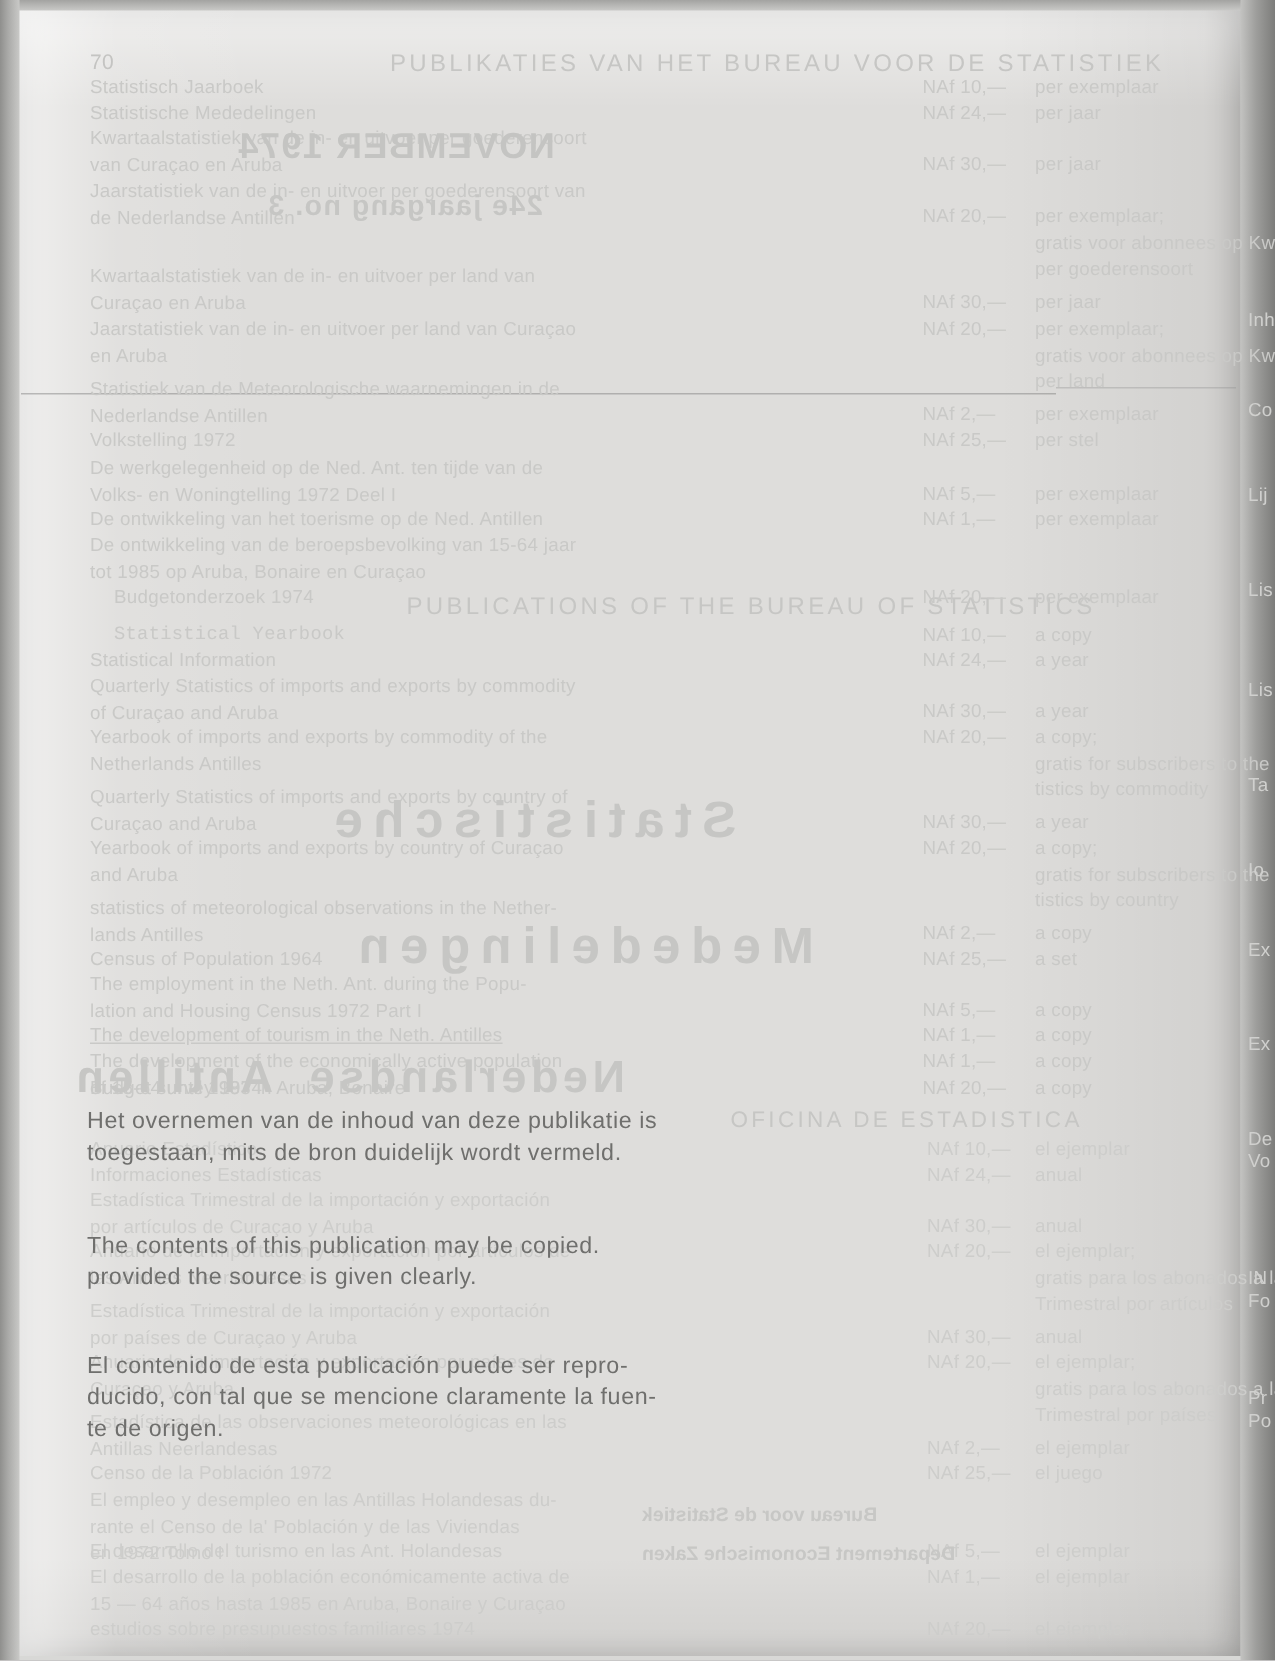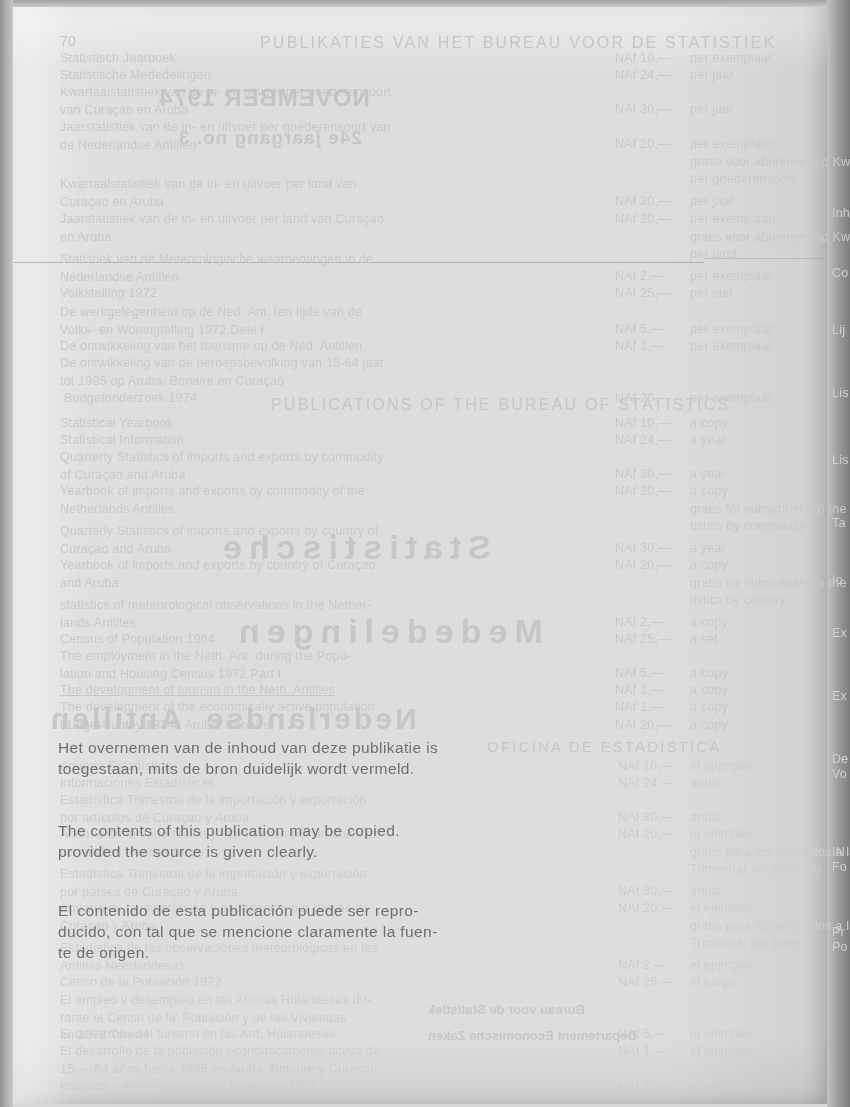--- a/index.html
+++ b/index.html
@@ -207,25 +207,25 @@
 Volks- en Woningtelling 1972 Deel I</div>
   <div class="ghost price-col" style="top:321px;">NAf 5,—</div>
   <div class="ghost" style="left:690px; top:321px;">per exemplaar</div>
 
   <div class="ghost" style="left:60px; top:338px;">De ontwikkeling van het toerisme op de Ned. Antillen</div>
   <div class="ghost price-col" style="top:338px;">NAf 1,—</div>
   <div class="ghost" style="left:690px; top:338px;">per exemplaar</div>
 
   <div class="ghost" style="left:60px; top:355px;">De ontwikkeling van de beroepsbevolking van 15-64 jaar
 tot 1985 op Aruba, Bonaire en Curaçao</div>
-  <div class="ghost" style="left:64px; top:390px;">Budgetonderzoek 1974</div>
+  <div class="ghost" style="left:76px; top:390px;">Budgetonderzoek 1974</div>
   <div class="ghost price-col" style="top:390px;">NAf 20,—</div>
   <div class="ghost" style="left:690px; top:390px;">per exemplaar</div>
 
-  <div class="ghost" style="left:60px; top:415px;">Statistical Yearbook</div>
+  <div class="ghost" style="left:76px; top:415px;font-family:Liberation Mono, monospace;">Statistical Yearbook</div>
   <div class="ghost price-col" style="top:415px;">NAf 10,—</div>
   <div class="ghost" style="left:690px; top:415px;">a copy</div>
 
   <div class="ghost" style="left:60px; top:432px;">Statistical Information</div>
   <div class="ghost price-col" style="top:432px;">NAf 24,—</div>
   <div class="ghost" style="left:690px; top:432px;">a year</div>
 
   <div class="ghost" style="left:60px; top:449px;">Quarterly Statistics of imports and exports by commodity
 of Curaçao and Aruba</div>
   <div class="ghost price-col" style="top:466px;">NAf 30,—</div>

